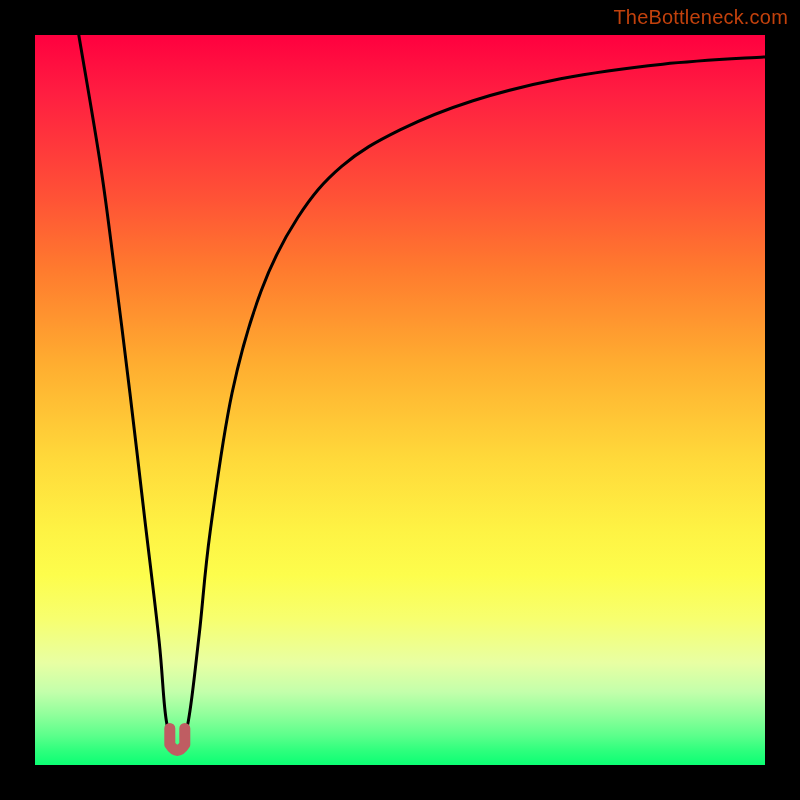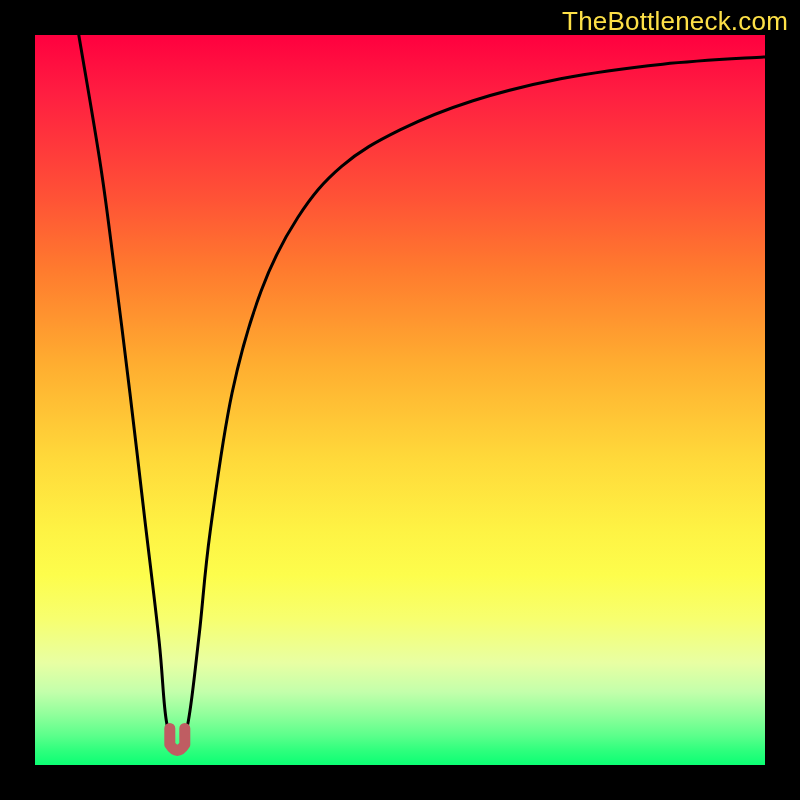--- a/index.html
+++ b/index.html
@@ -46,22 +46,22 @@
     position: absolute;
     top: 0;
     left: 0;
     width: 730px;
     height: 730px;
   }
   .watermark {
     position: absolute;
     top: 6px;
     right: 12px;
-    color: #fde047;
-    font-size: 26px;
+    color: #c2410c;
+    font-size: 20px;
     font-weight: 400;
     letter-spacing: 0.2px;
   }
 </style>
 </head>
 <body>
 
 <div class="frame">
 
   <div class="watermark">TheBottleneck.com</div>

